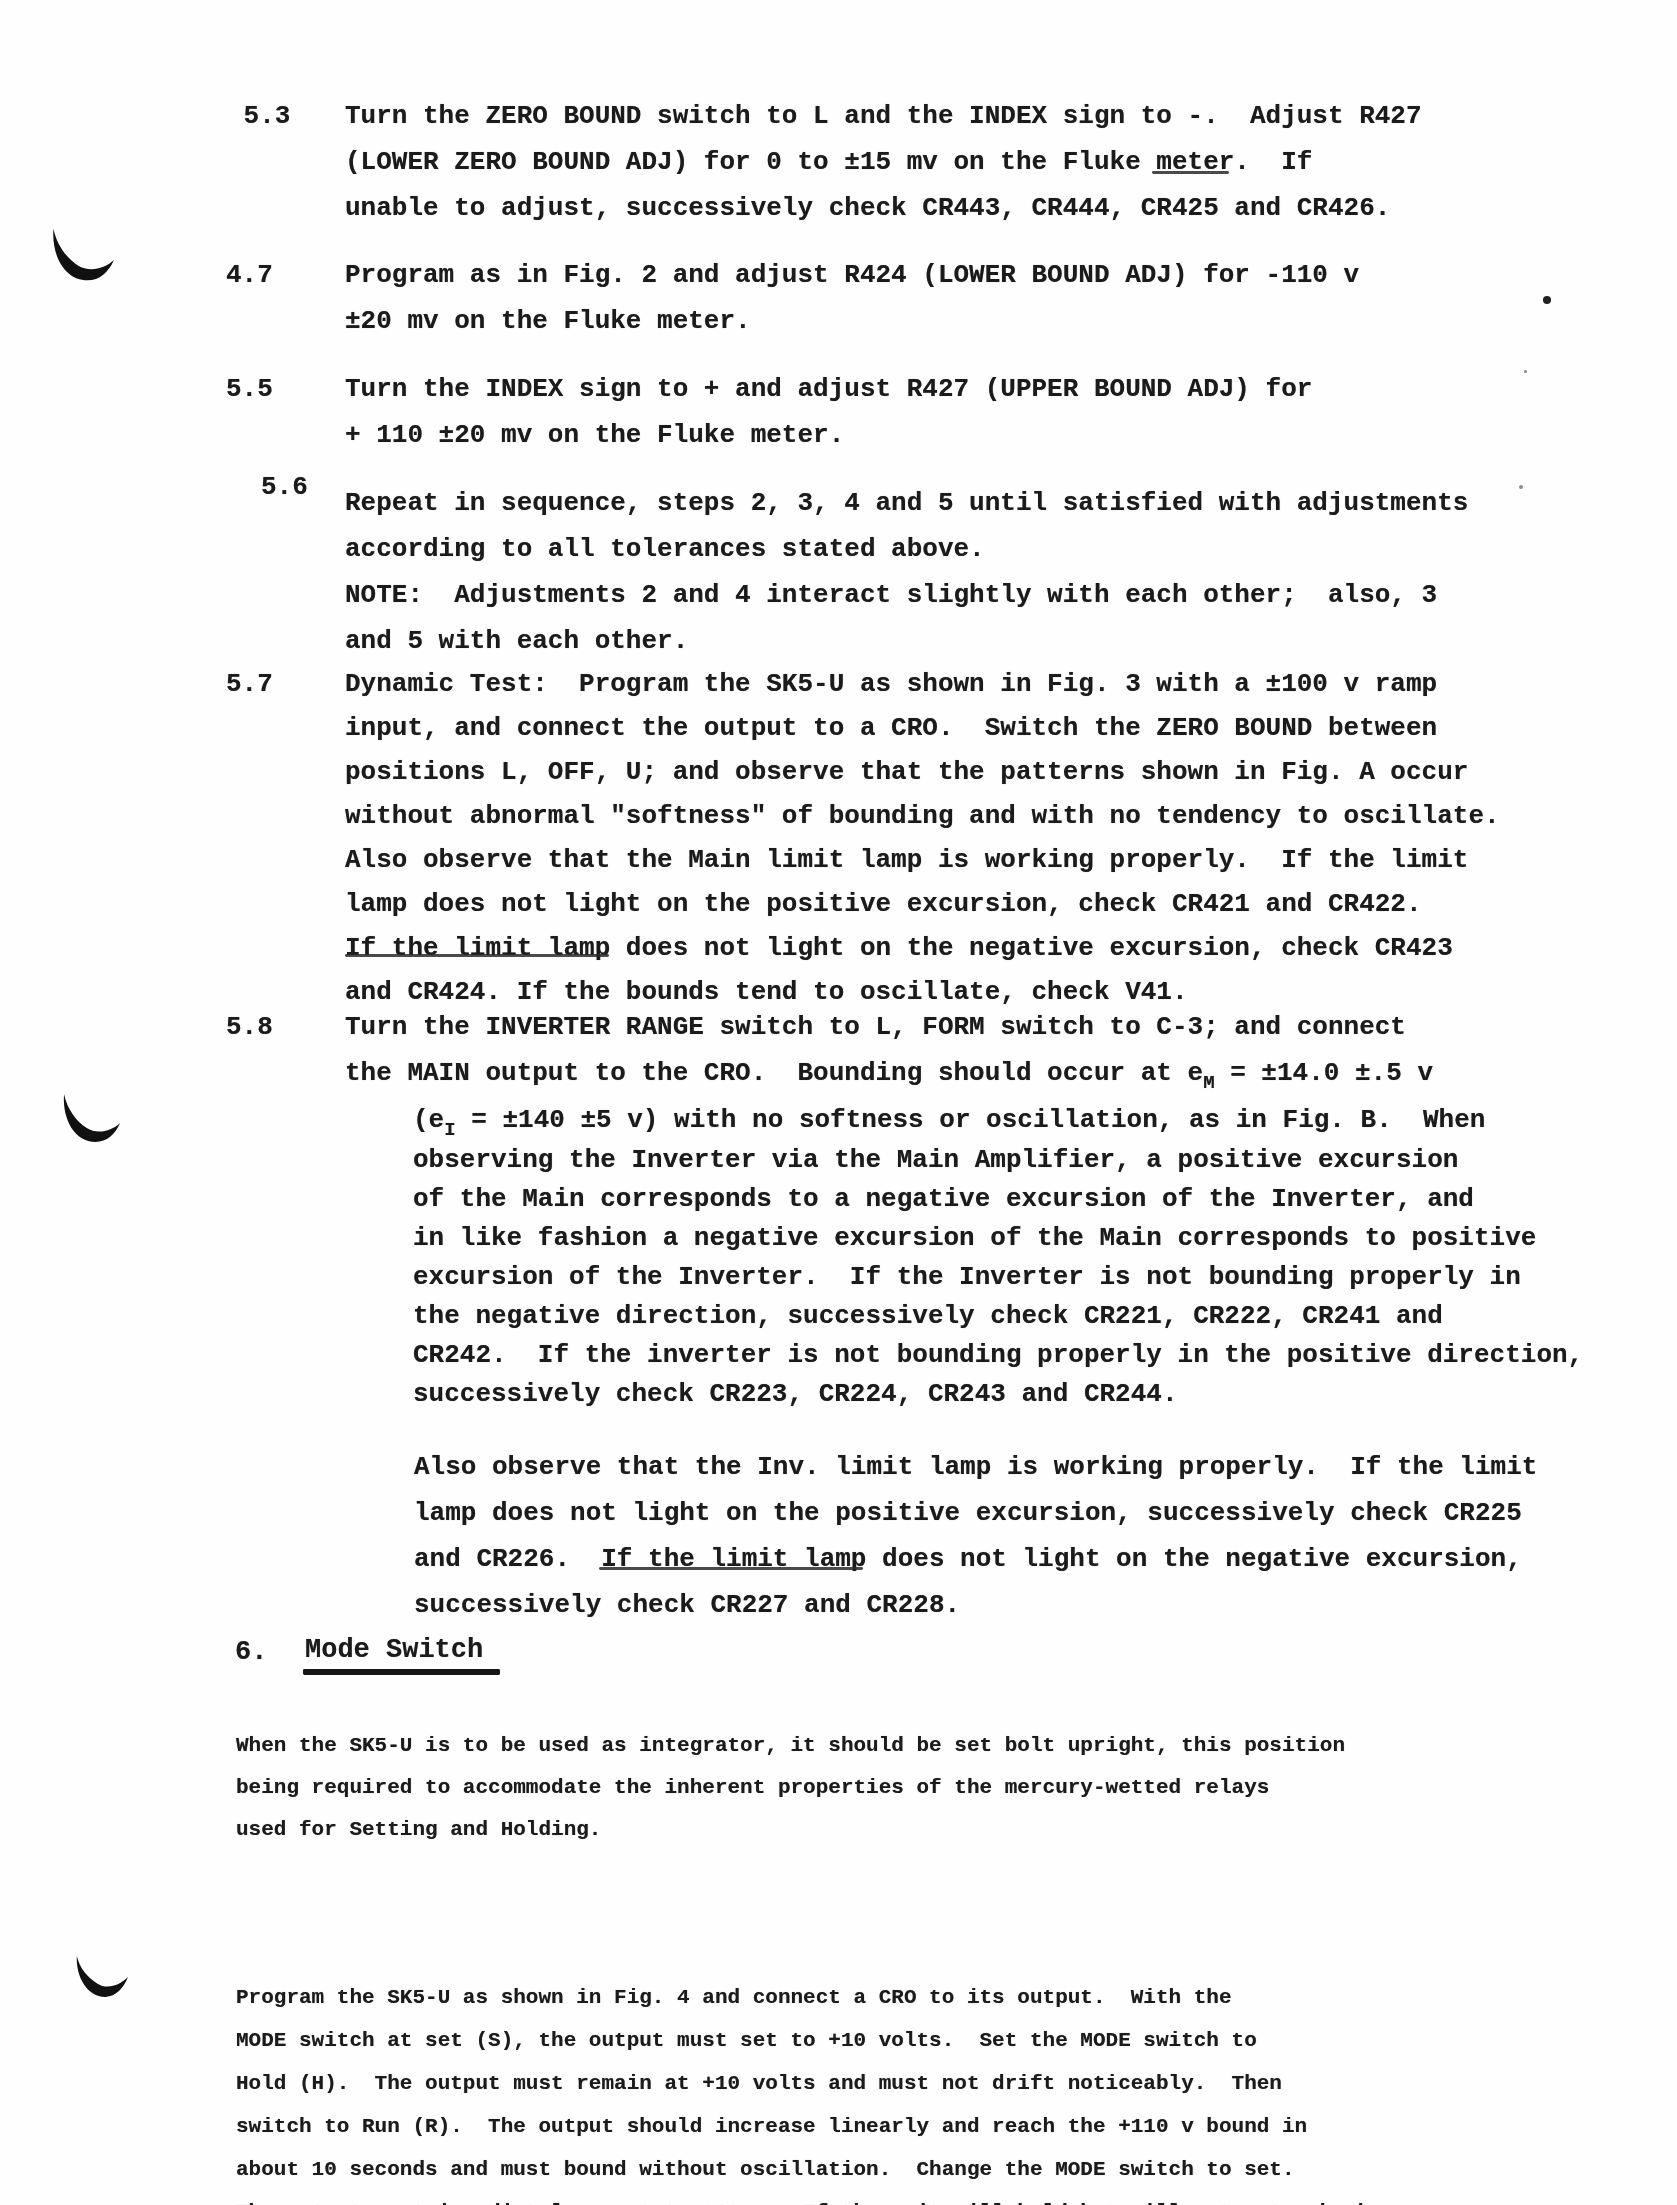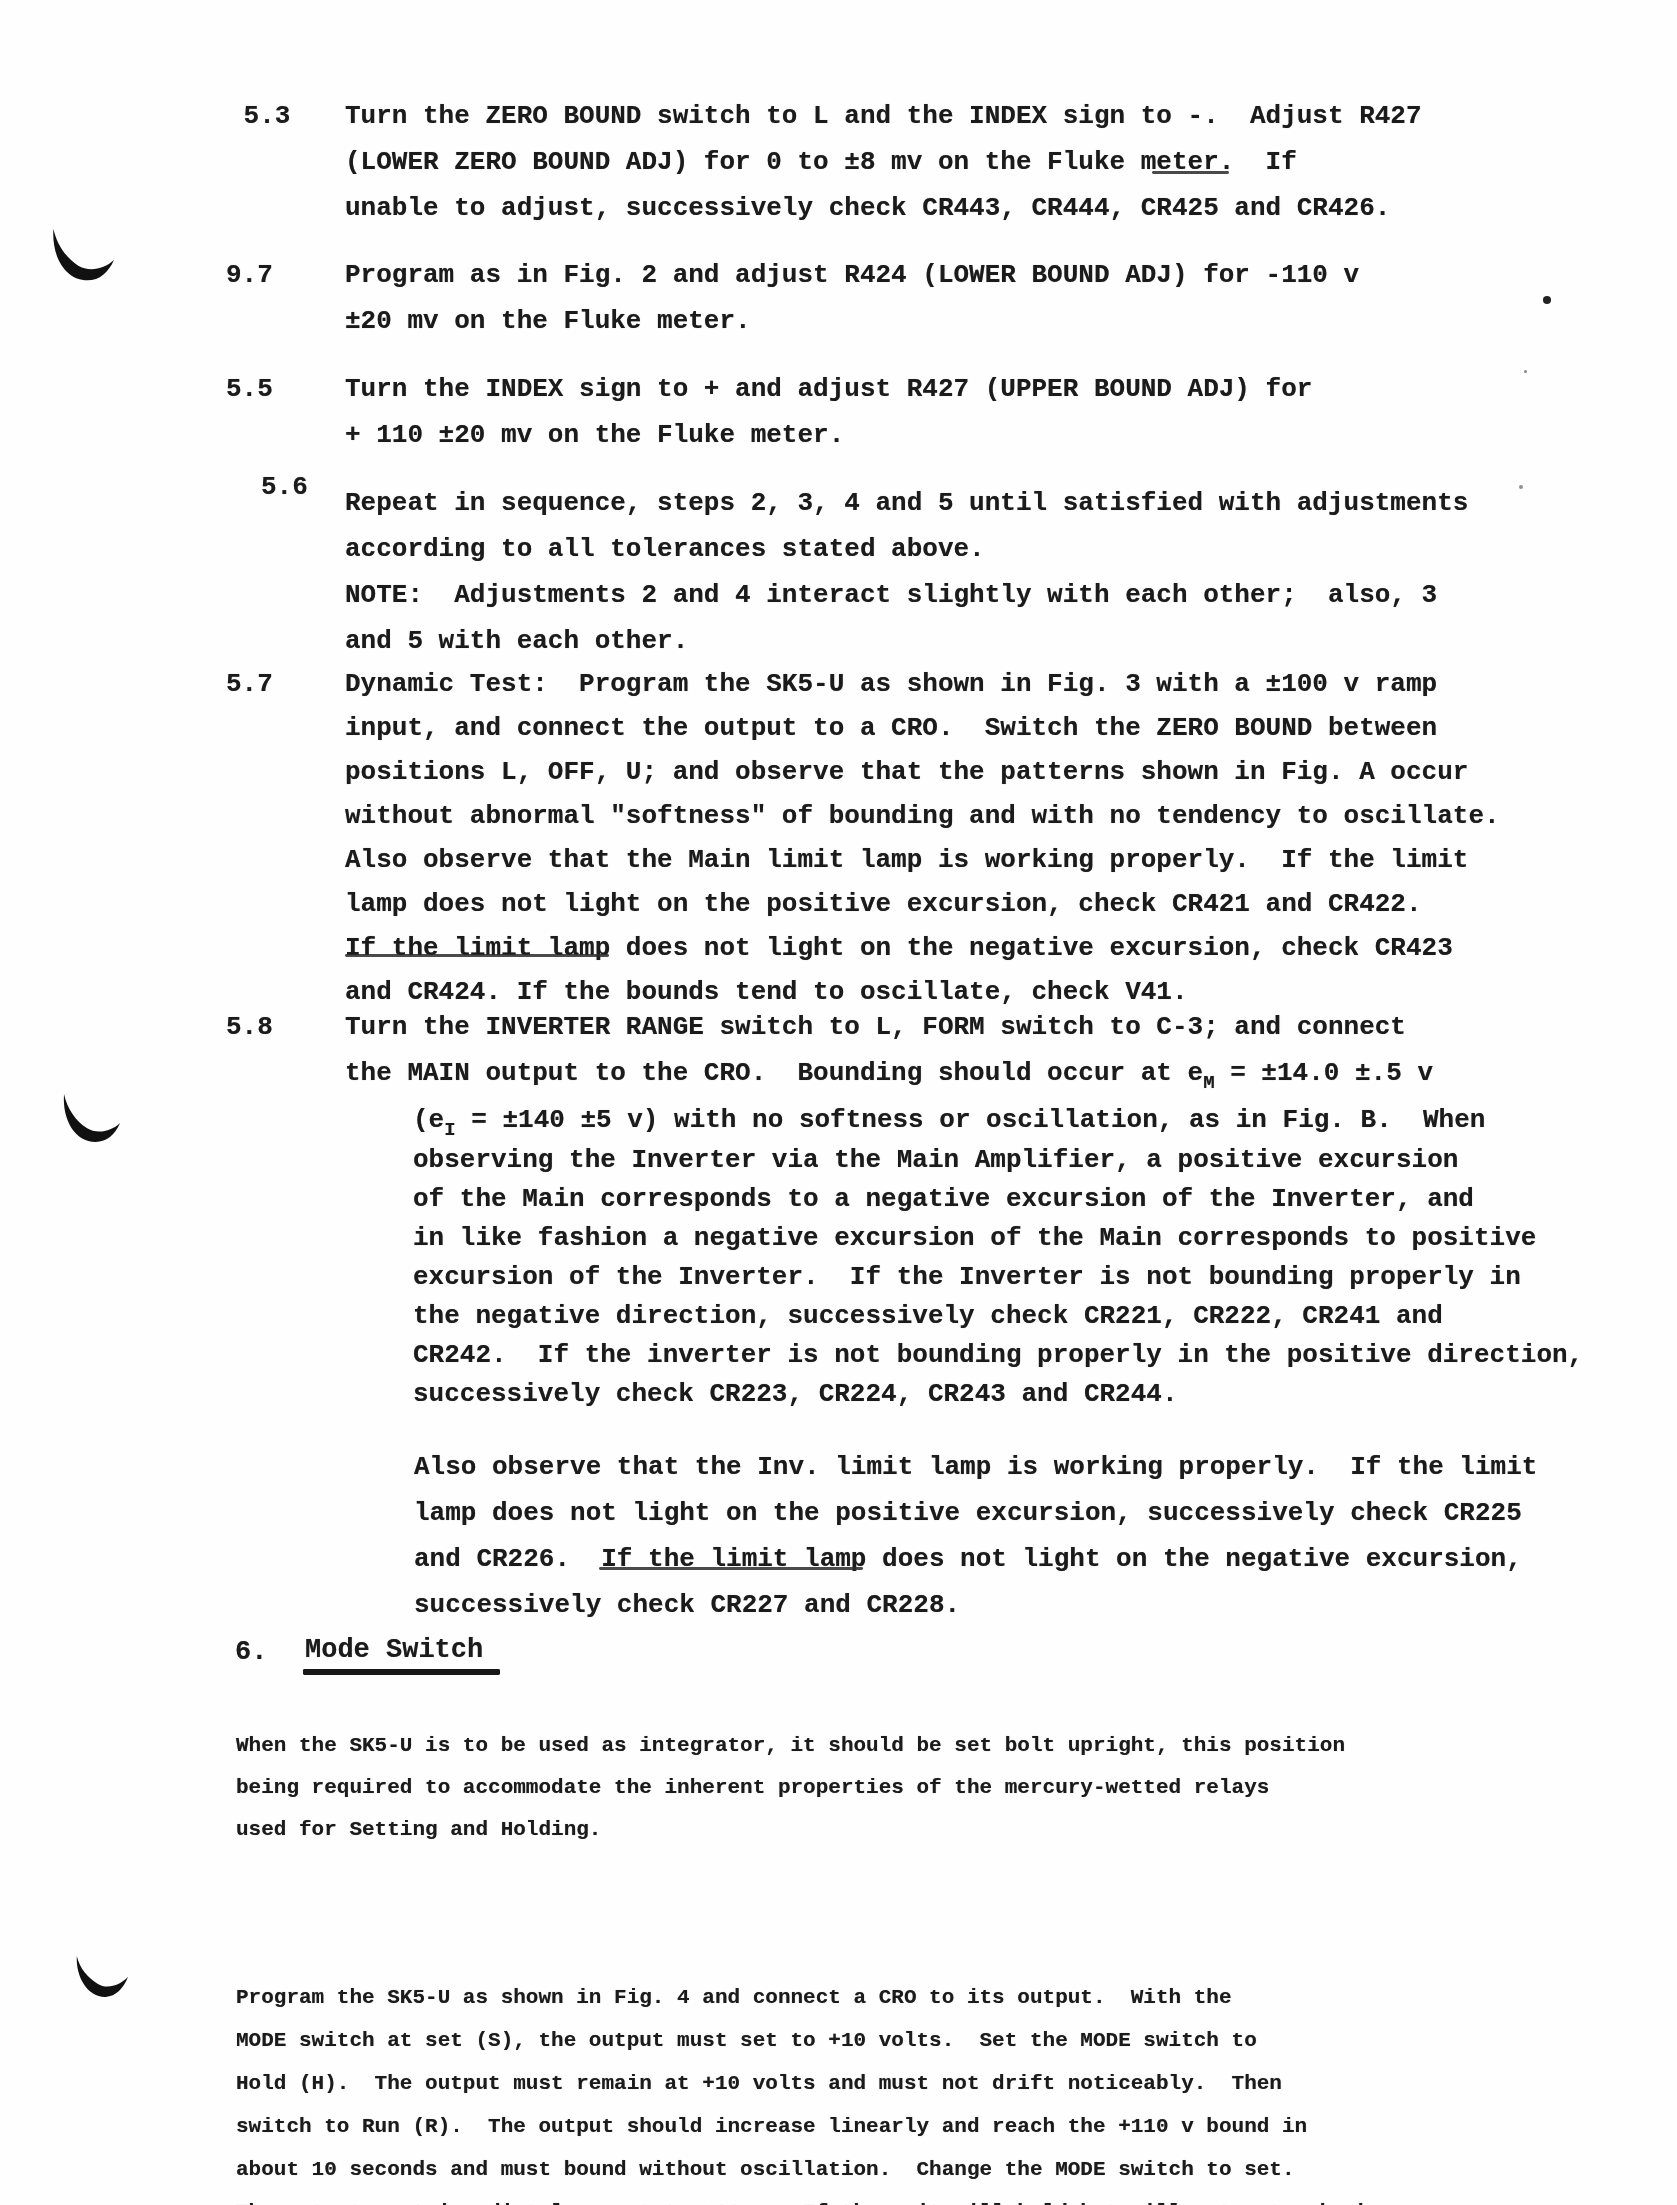--- a/index.html
+++ b/index.html
@@ -63,26 +63,26 @@
   <svg class="checkmark" style="left:56px; top:1089px;" width="69" height="58" viewBox="0 0 100 92">
     <path d="M 8 8 C 5 50, 26 84, 58 84 C 76 84, 89 72, 97 54 C 82 68, 60 72, 44 62 C 27 51, 13 32, 8 8 Z" fill="#111"></path>
   </svg>
   <svg class="checkmark" style="left:65px; top:1948px;" width="72" height="53" viewBox="0 0 100 92">
     <path d="M 8 14 C 6 52, 28 86, 58 85 C 76 84, 89 70, 97 50 C 82 66, 60 72, 44 62 C 27 51, 13 36, 8 14 Z" fill="#111"></path>
   </svg>
 
   <div>
     <div class="tline lh67 secnum" style="left:226px; top:93px;text-align:center;">5.3</div>
     <div class="tline lh67" style="left:345px; top:93px;">Turn the ZERO BOUND switch to L and the INDEX sign to -.  Adjust R427
-(LOWER ZERO BOUND ADJ) for 0 to ±8 mv on the Fluke meter.  If
+(LOWER ZERO BOUND ADJ) for 0 to ±15 mv on the Fluke meter.  If
 unable to adjust, successively check CR443, CR444, CR425 and CR426.</div>
   </div>
 
   <div>
-    <div class="tline lh67 secnum" style="left:226px; top:252px;">9.7</div>
+    <div class="tline lh67 secnum" style="left:226px; top:252px;">4.7</div>
     <div class="tline lh67" style="left:345px; top:252px;">Program as in Fig. 2 and adjust R424 (LOWER BOUND ADJ) for -110 v
 ±20 mv on the Fluke meter.</div>
   </div>
 
   <div>
     <div class="tline lh67 secnum" style="left:226px; top:366px;">5.5</div>
     <div class="tline lh67" style="left:345px; top:366px;">Turn the INDEX sign to + and adjust R427 (UPPER BOUND ADJ) for
 + 110 ±20 mv on the Fluke meter.</div>
   </div>
 

